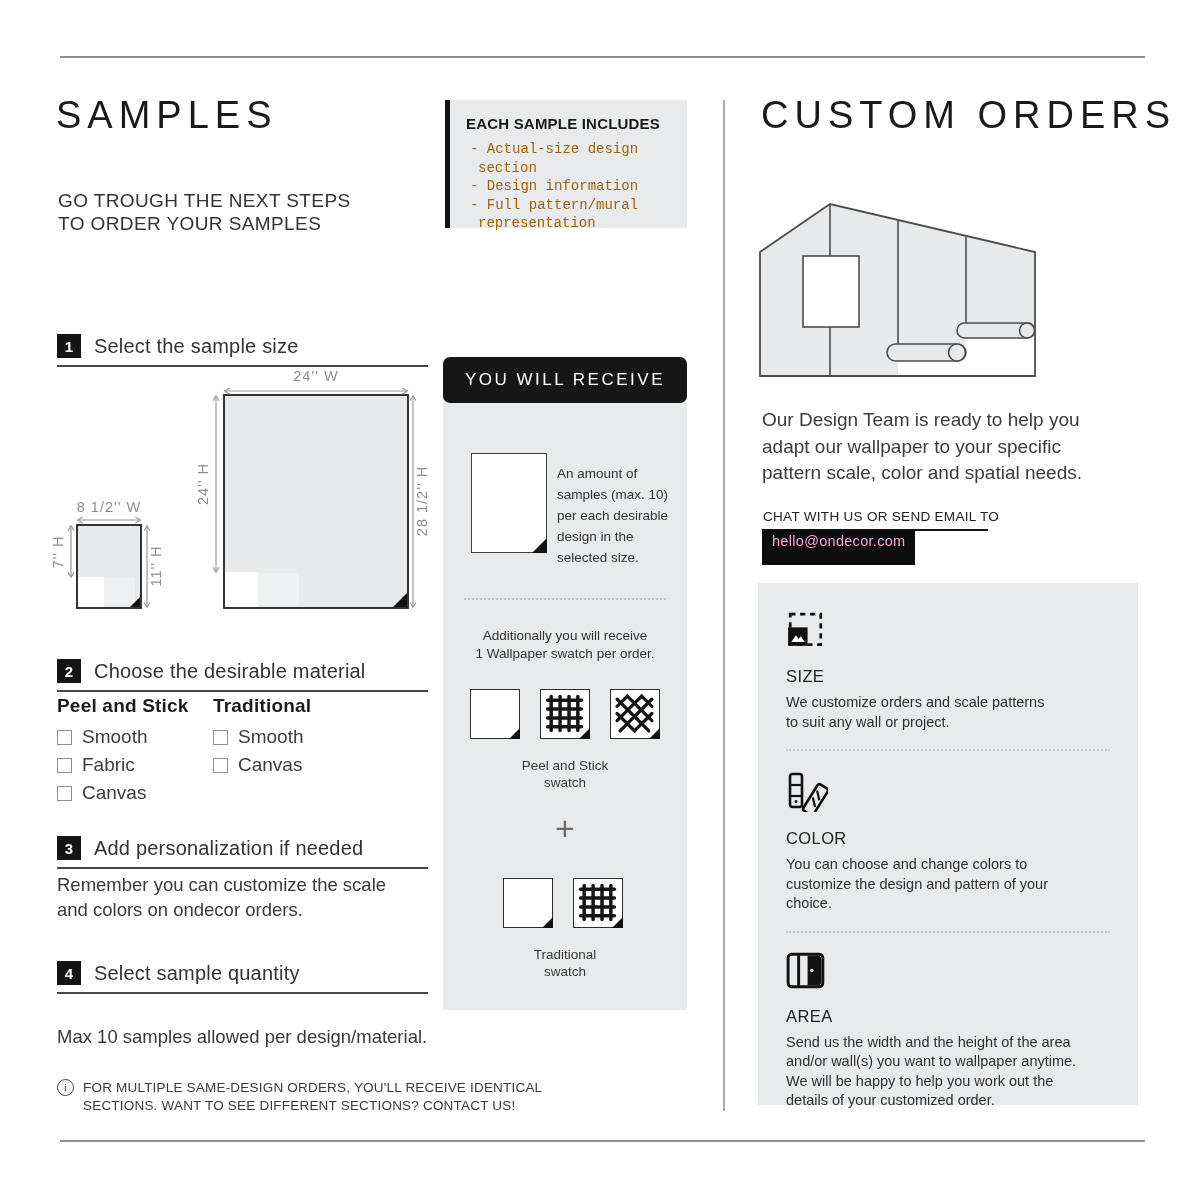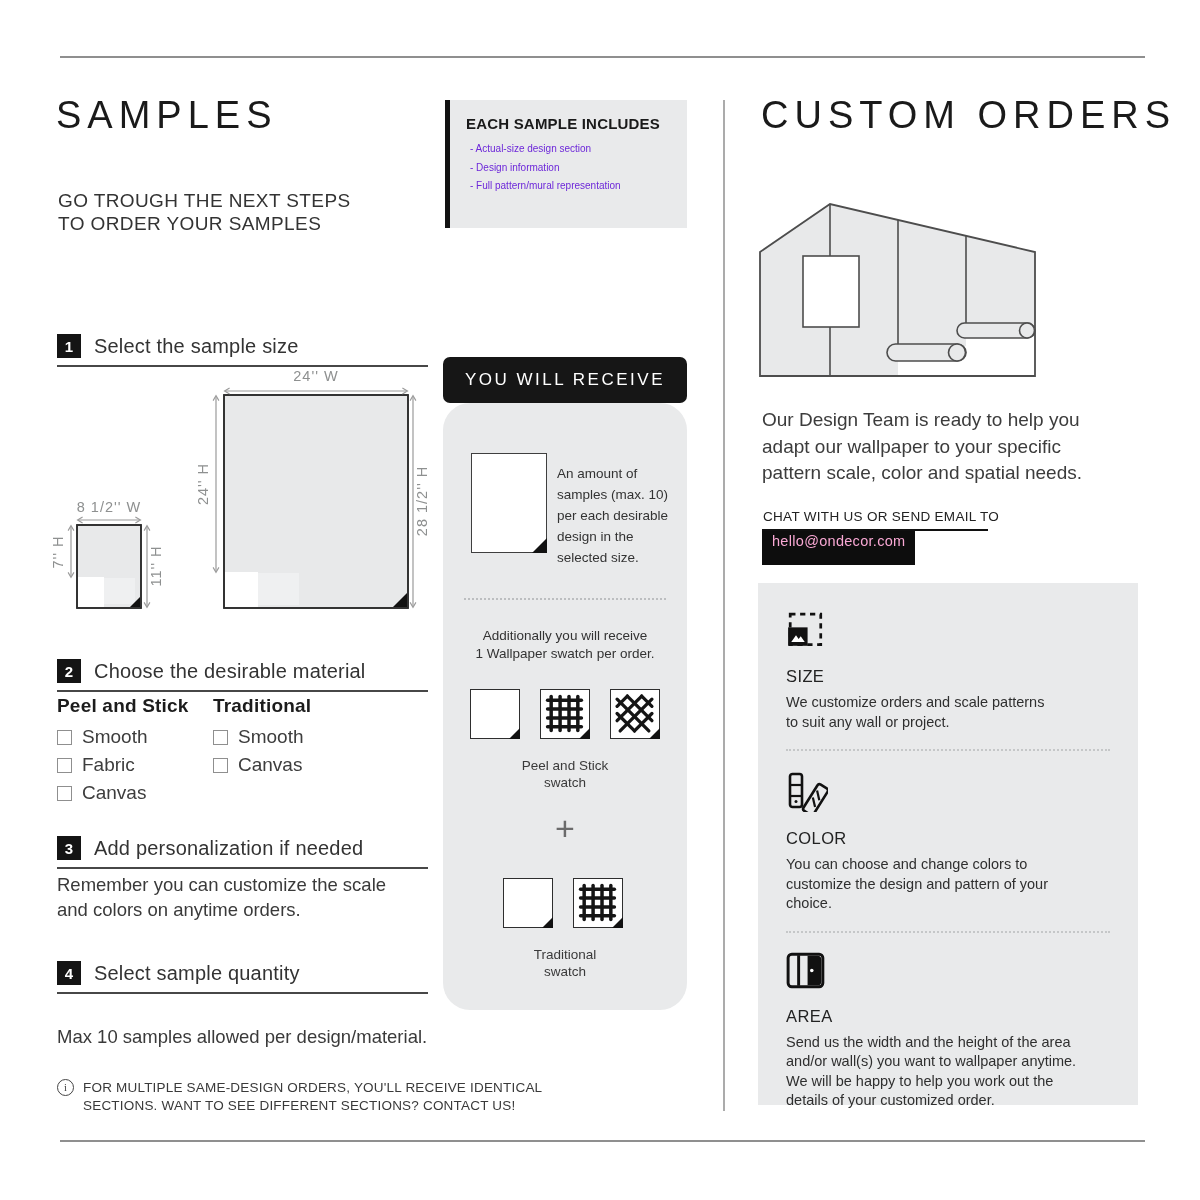--- a/index.html
+++ b/index.html
@@ -40,27 +40,27 @@
   .footnote{position:absolute;left:57px;top:1079px;display:flex;gap:9px;font-size:13.5px;
             line-height:17.5px;color:#3a3a3a;letter-spacing:.2px;}
   .info-circ{flex:0 0 auto;width:15px;height:15px;border:1.4px solid #444;border-radius:50%;
              font-size:10.5px;display:flex;align-items:center;justify-content:center;
              font-family:"Liberation Serif",serif;}
 
   
   .includes{position:absolute;left:445px;top:100px;width:242px;height:128px;background:#e9eaeb;
             border-left:5px solid #121212;box-sizing:border-box;padding:15px 12px 0 16px;}
   .includes .ttl{font-size:15px;font-weight:700;letter-spacing:.2px;color:#1a1a1a;margin-bottom:8px;}
-  .includes .item{font-size:10px;line-height:18.5px;color:#6d28d9;padding-left:12px;text-indent:-8px;}
+  .includes .item{font-size:14px;line-height:18.5px;color:#a16207;padding-left:12px;text-indent:-8px;font-family:Liberation Mono, monospace;}
   .includes .item::before{content:"- ";}
 
   .receive-bar{position:absolute;left:443px;top:357px;width:244px;height:46px;background:#161616;
                color:#fff;display:flex;align-items:center;justify-content:center;font-size:17px;
                letter-spacing:2.5px;white-space:nowrap;border-radius:7px;}
-  .receive-panel{position:absolute;left:443px;top:403px;width:244px;height:607px;background:#e9eaeb;border-radius:27px;}
+  .receive-panel{position:absolute;left:443px;top:403px;width:244px;height:607px;background:#e9eaeb;}
 
   .sample-card{position:absolute;left:28px;top:50px;width:74px;height:98px;background:#fff;
                border:1px solid #3f3f3f;}
   .fold{position:absolute;right:-1px;bottom:-1px;width:0;height:0;
         border-left:15px solid transparent;border-bottom:15px solid #111;}
   .fold.sm{border-left-width:11px;border-bottom-width:11px;}
   .sample-text{position:absolute;left:114px;top:60px;width:126px;font-size:13.5px;line-height:21px;color:#333;}
   .dotdiv{position:absolute;left:21px;width:202px;border-top:2px dotted #bcbec0;top:195px;}
   .add-text{position:absolute;left:0;top:224px;width:100%;text-align:center;font-size:13.5px;
             line-height:17.5px;color:#333;}
@@ -176,21 +176,21 @@
       <span>Canvas</span>
     </div>
   </div>
 
   <div class="step s3">
     <span class="num">3</span>
     <span class="lbl">Add personalization if needed</span>
   </div>
   <div class="body-text t3">
     <div>Remember you can customize the scale</div>
-    <div>and colors on anytime orders.</div>
+    <div>and colors on ondecor orders.</div>
   </div>
 
   <div class="step s4">
     <span class="num">4</span>
     <span class="lbl">Select sample quantity</span>
   </div>
   <div class="body-text t4">Max 10 samples allowed per design/material.</div>
 
   <div class="footnote">
     <span class="info-circ">i</span>

